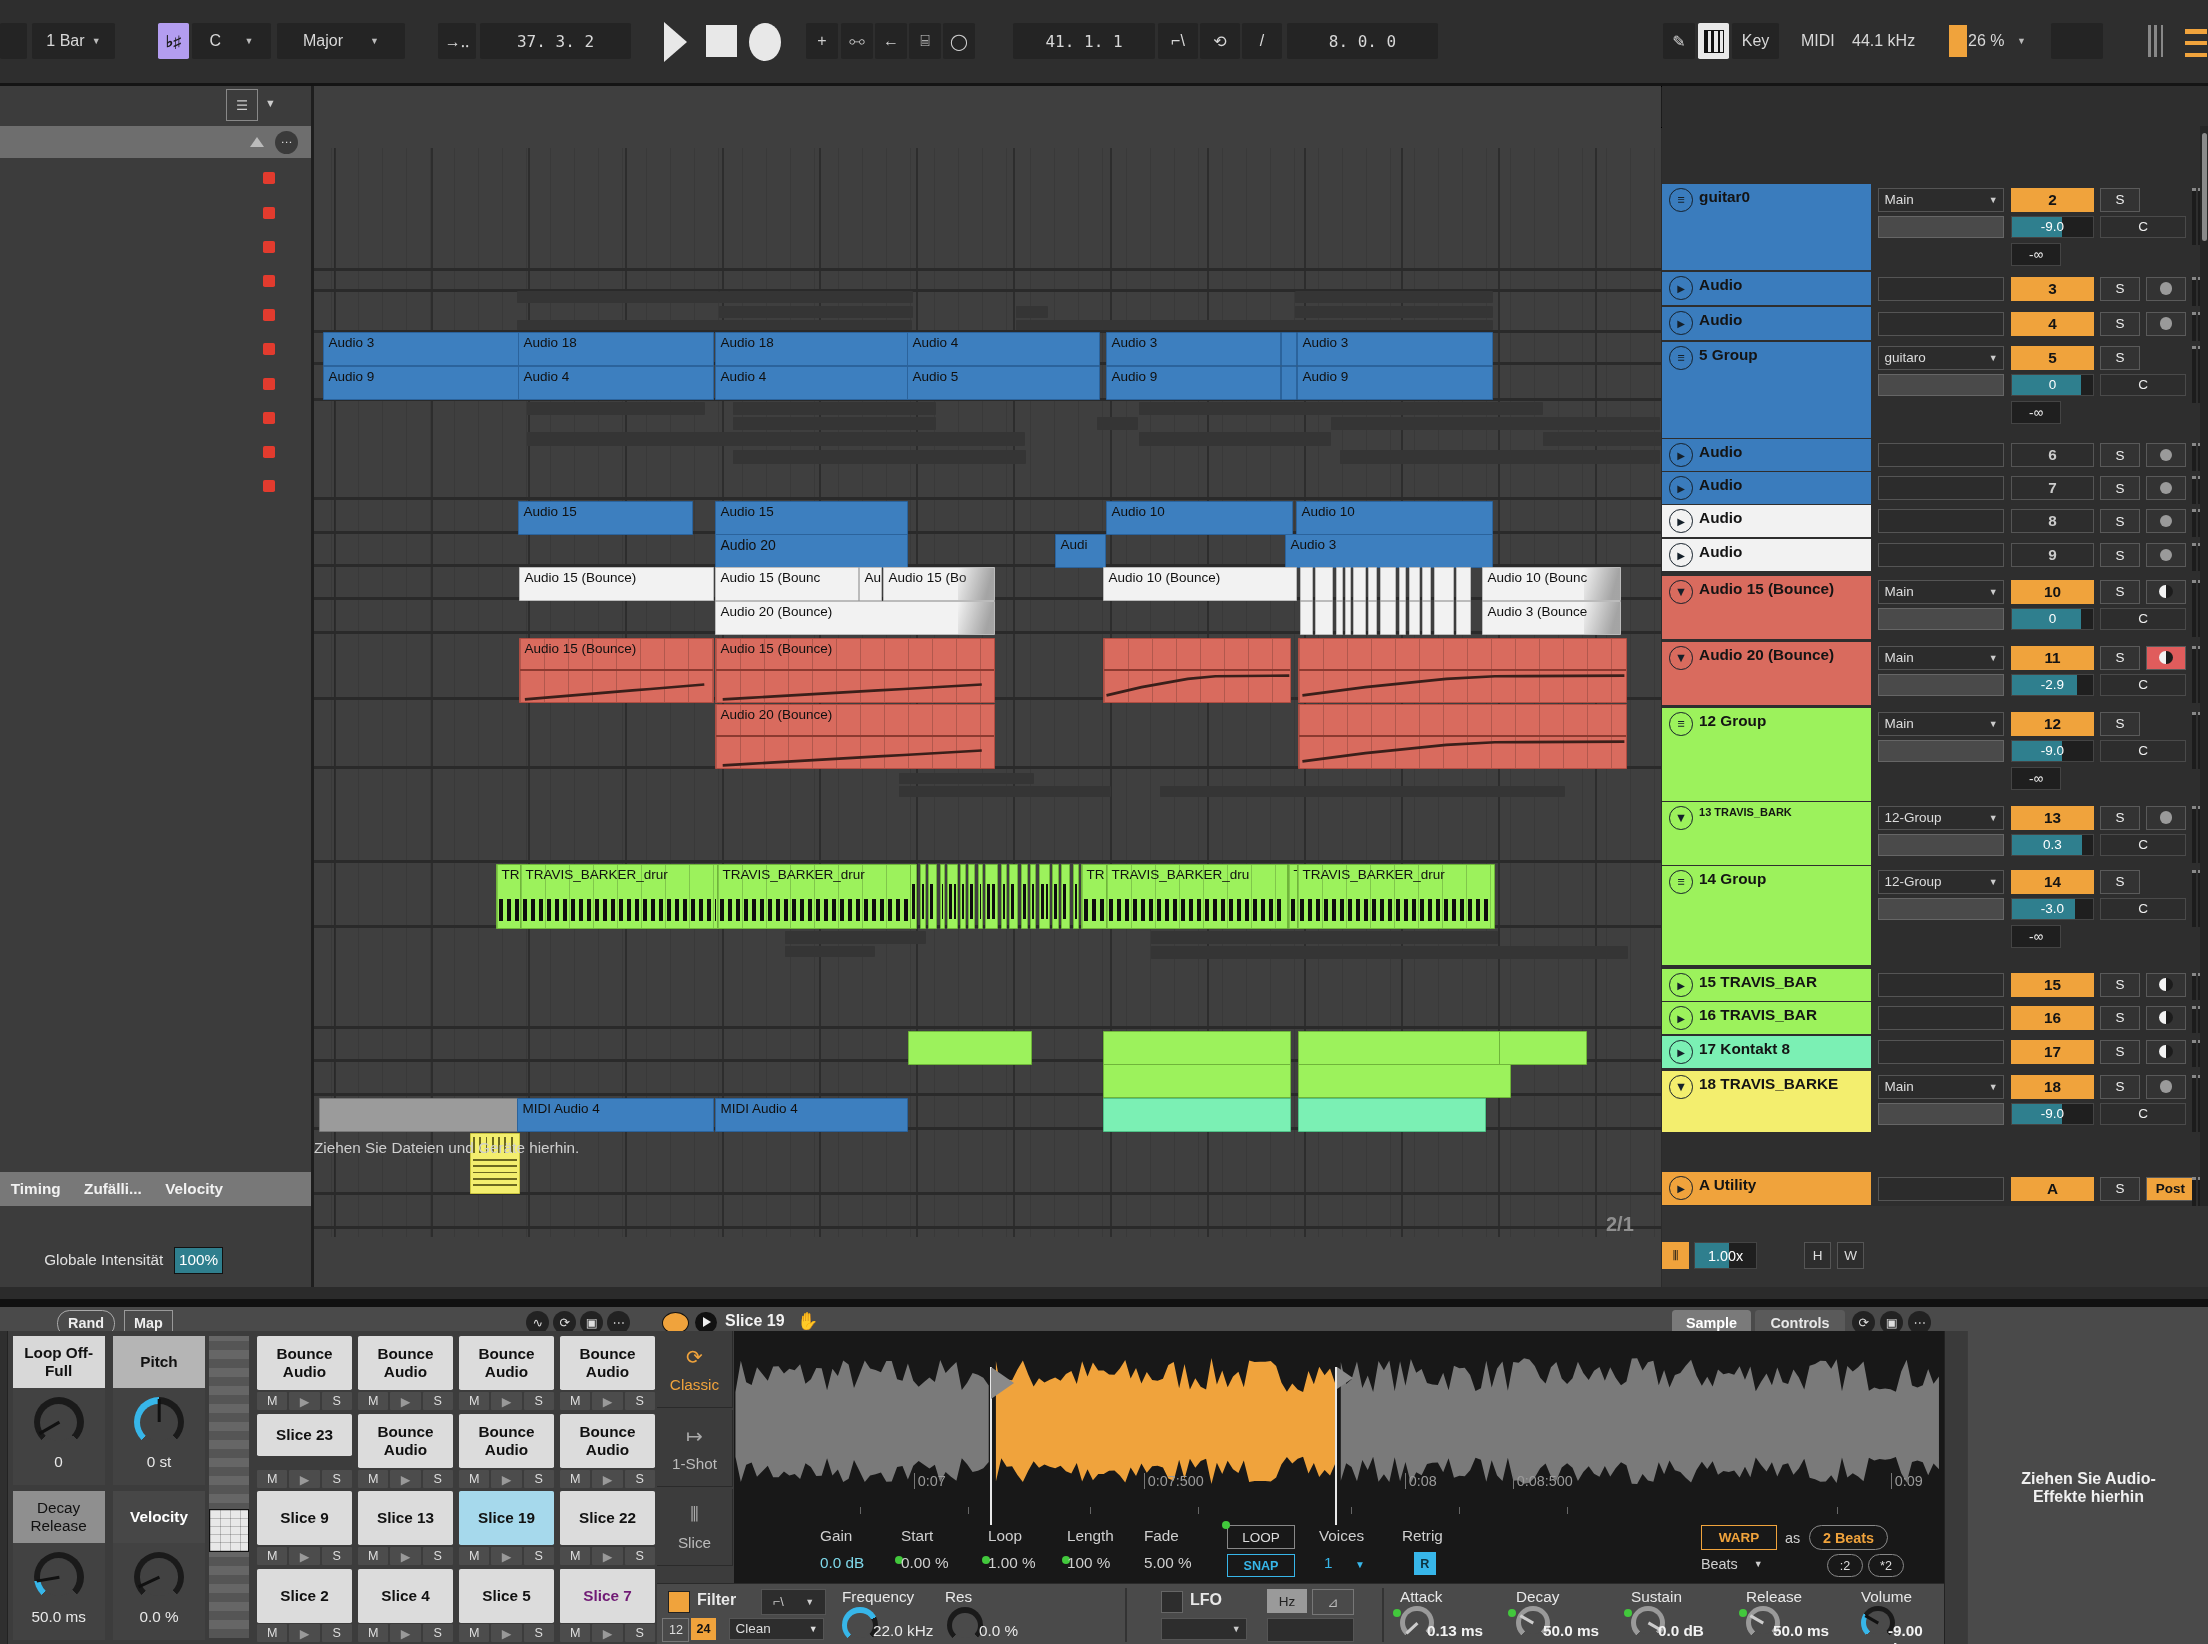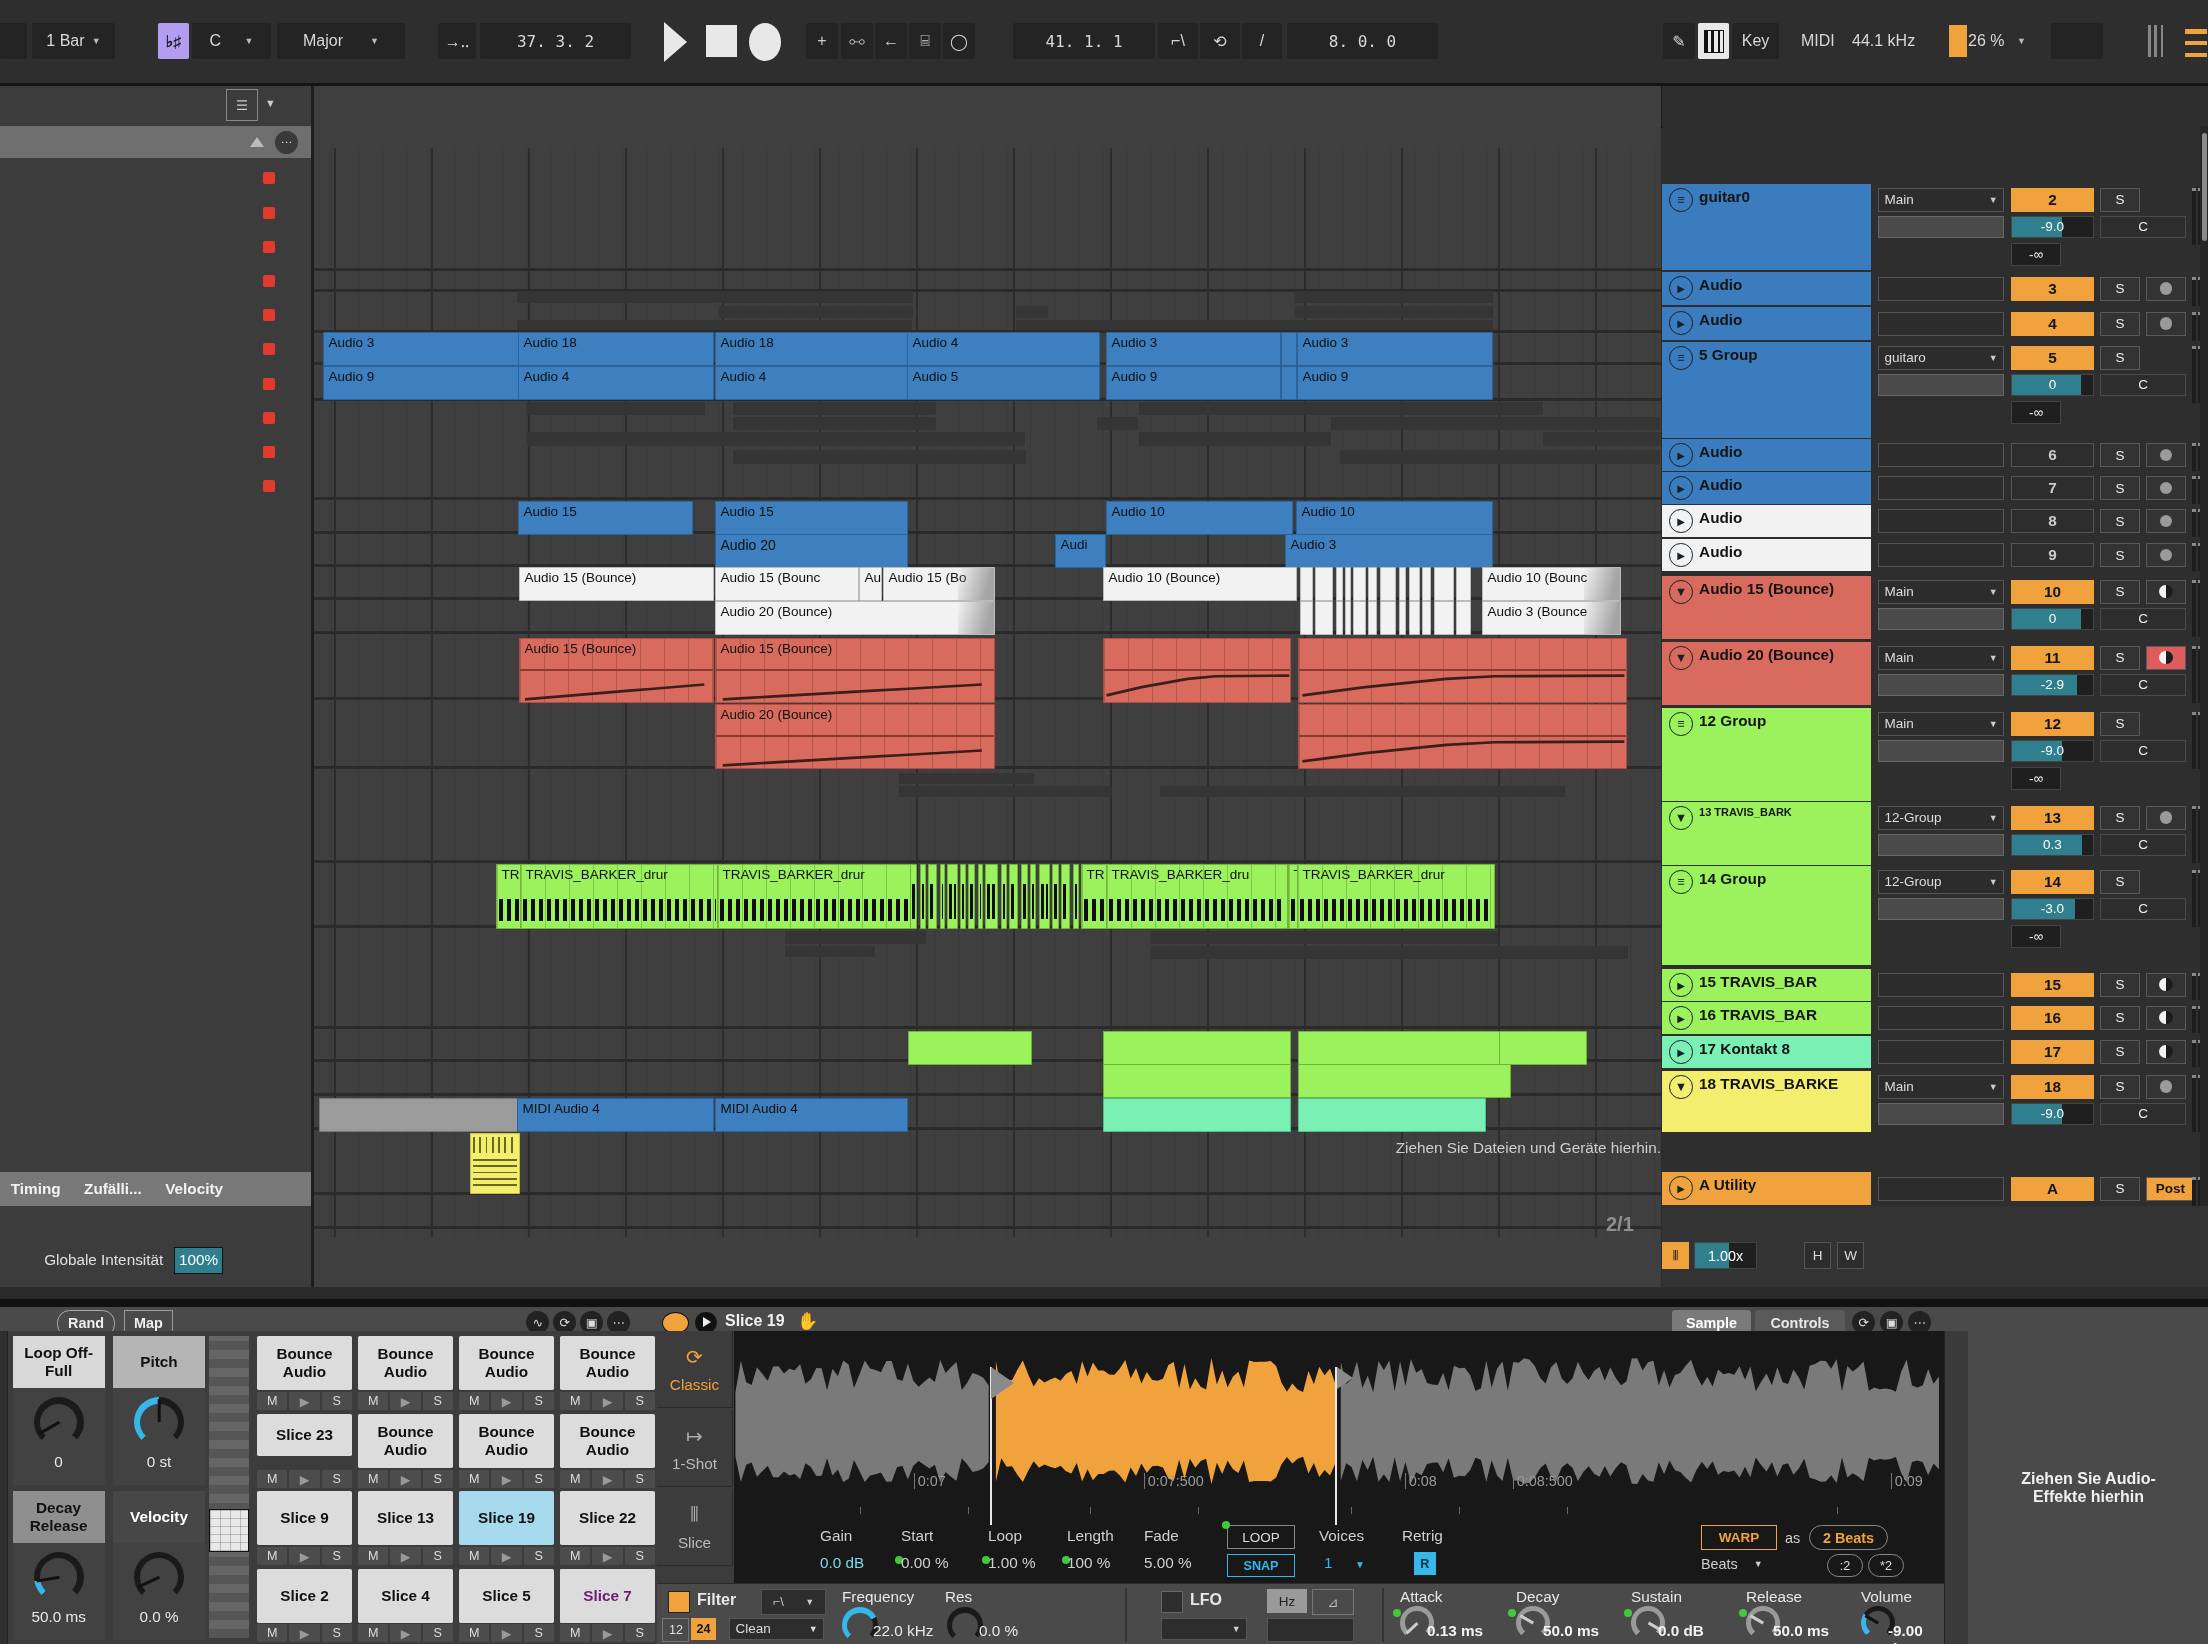--- a/index.html
+++ b/index.html
@@ -447,21 +447,21 @@
         <div class="clip c-blue" style="position: absolute; left: 401px; top: 950px; width: 191px; height: 31.5px;">
           <div style="padding: 1.8px 0px 0px 4.5px; white-space: nowrap; overflow: hidden; font-size: 13.5px;">MIDI Audio 4</div>
         </div>
         <div class="clip c-mint" style="position: absolute; left: 789px; top: 950px; width: 186px; height: 31.5px;"></div>
         <div class="clip c-mint" style="position: absolute; left: 984px; top: 950px; width: 186px; height: 31.5px;"></div>
         <div class="clip c-yellow" style="position: absolute; left: 156px; top: 985px; width: 48px; height: 59px;">
           <div style="position: absolute; left: 1.8px; top: 2.7px; right: 1.8px; height: 16px; background: repeating-linear-gradient(90deg, rgb(107, 104, 32) 0px, rgb(107, 104, 32) 1.8px, transparent 1.8px, transparent 6.3px);"></div>
           <div style="position: absolute; left: 1.8px; top: 25px; right: 1.8px; height: 27px; background: repeating-linear-gradient(0deg, rgb(107, 104, 32) 0px, rgb(107, 104, 32) 1.8px, transparent 1.8px, transparent 6.3px);"></div>
         </div>
       </div>
-      <div style="position: absolute; left: 0px; top: 1053px; width: 1347px; text-align: right; font-size: 15.3px; color: rgb(207, 207, 207);">Ziehen Sie Dateien und Geräte hierhin.</div>
+      <div style="position: absolute; left: 0px; top: 1053px; width: 1347px; text-align: left; font-size: 15.3px; color: rgb(207, 207, 207);">Ziehen Sie Dateien und Geräte hierhin.</div>
     </div>
   <div id="hdrs">
       <div class="trow" style="position: absolute; left: 0px; top: 98px; width: 546px; height: 86px;">
         <div style="position: absolute; left: 0px; top: 0px; width: 209px; height: 100%; background: rgb(58, 124, 189); display: flex; padding-top: 3.6px; box-sizing: border-box;">
           <div style="width: 21.6px; height: 21.6px; border: 1.8px solid rgb(21, 32, 42); border-radius: 50%; display: flex; align-items: center; justify-content: center; font-size: 12.6px; margin: 0.9px 6.3px 0px 7.2px; color: rgb(21, 32, 42); flex: 0 0 auto;">≡</div>
           <div style="font-size: 15.3px; font-weight: 700; color: rgb(20, 20, 20); white-space: nowrap; overflow: hidden;">guitar0</div>
         </div>
         <div style="position: absolute; left: 216px; top: 3.6px; width: 126px; height: 24px; background: rgb(44, 44, 44); border: 0.9px solid rgb(85, 85, 85); box-sizing: border-box; display: flex; align-items: center; padding: 0px 5.4px; font-size: 13.5px; color: rgb(221, 221, 221);">
           <div style="white-space: nowrap;">Main</div>
           <div style="margin-left: auto; font-size: 9px; color: rgb(204, 204, 204);">▼</div>
@@ -892,21 +892,21 @@
       </div>
       <div style="position: absolute; left: 113px; top: 5.4px; width: 92px; height: 149px; background: rgb(66, 66, 66);">
         <div style="position: absolute; left: 0px; top: 0px; width: 100%; height: 52px; background: rgb(181, 181, 181); color: rgb(17, 17, 17); font-size: 15.3px; font-weight: 600; display: flex; align-items: center; justify-content: center; text-align: center; box-sizing: border-box; padding: 0px 3.6px;">Pitch</div>
         <div style="position: absolute; left: 21px; top: 61px; width: 50px; height: 50px; border-radius: 50%; background: conic-gradient(from 225deg, rgb(55, 182, 233) 0deg, rgb(55, 182, 233) 37.5%, rgb(26, 26, 26) 0deg, rgb(26, 26, 26) 75%, transparent 75%);">
           <div style="position: absolute; inset: 6.3px; border-radius: 50%; background: rgb(66, 66, 66);"></div>
           <div style="position: absolute; left: 50%; top: 50%; width: 2.7px; height: 23.4px; background: rgb(17, 17, 17); transform-origin: center top; transform: rotate(180deg); margin-left: -0.9px;"></div>
         </div>
         <div style="position: absolute; left: 0px; top: 117px; width: 100%; text-align: center; font-size: 15.3px; color: rgb(232, 232, 232);">0 st</div>
       </div>
       <div style="position: absolute; left: 12.6px; top: 160px; width: 92px; height: 149px; background: rgb(66, 66, 66);">
-        <div style="position: absolute; left: 0px; top: 0px; width: 100%; height: 52px; background: rgb(143, 143, 143); color: rgb(17, 17, 17); font-size: 15.3px; font-weight: 700; display: flex; align-items: center; justify-content: center; text-align: center; box-sizing: border-box; padding: 0px 3.6px;">Decay Release</div>
+        <div style="position: absolute; left: 0px; top: 0px; width: 100%; height: 52px; background: rgb(143, 143, 143); color: rgb(17, 17, 17); font-size: 15.3px; font-weight: 400; display: flex; align-items: center; justify-content: center; text-align: center; box-sizing: border-box; padding: 0px 3.6px;">Decay Release</div>
         <div style="position: absolute; left: 21px; top: 61px; width: 50px; height: 50px; border-radius: 50%; background: conic-gradient(from 225deg, rgb(55, 182, 233) 0deg, rgb(55, 182, 233) 9.72222%, rgb(26, 26, 26) 0deg, rgb(26, 26, 26) 75%, transparent 75%);">
           <div style="position: absolute; inset: 6.3px; border-radius: 50%; background: rgb(66, 66, 66);"></div>
           <div style="position: absolute; left: 50%; top: 50%; width: 2.7px; height: 23.4px; background: rgb(17, 17, 17); transform-origin: center top; transform: rotate(80deg); margin-left: -0.9px;"></div>
         </div>
         <div style="position: absolute; left: 0px; top: 117px; width: 100%; text-align: center; font-size: 15.3px; color: rgb(232, 232, 232);">50.0 ms</div>
       </div>
       <div style="position: absolute; left: 113px; top: 160px; width: 92px; height: 149px; background: rgb(66, 66, 66);">
         <div style="position: absolute; left: 0px; top: 0px; width: 100%; height: 52px; background: rgb(71, 71, 71); color: rgb(255, 255, 255); font-size: 15.3px; font-weight: 600; display: flex; align-items: center; justify-content: center; text-align: center; box-sizing: border-box; padding: 0px 3.6px;">Velocity</div>
         <div style="position: absolute; left: 21px; top: 61px; width: 50px; height: 50px; border-radius: 50%; background: conic-gradient(from 225deg, rgb(26, 26, 26) 0deg, rgb(26, 26, 26) 75%, transparent 75%);">
           <div style="position: absolute; inset: 6.3px; border-radius: 50%; background: rgb(66, 66, 66);"></div>

